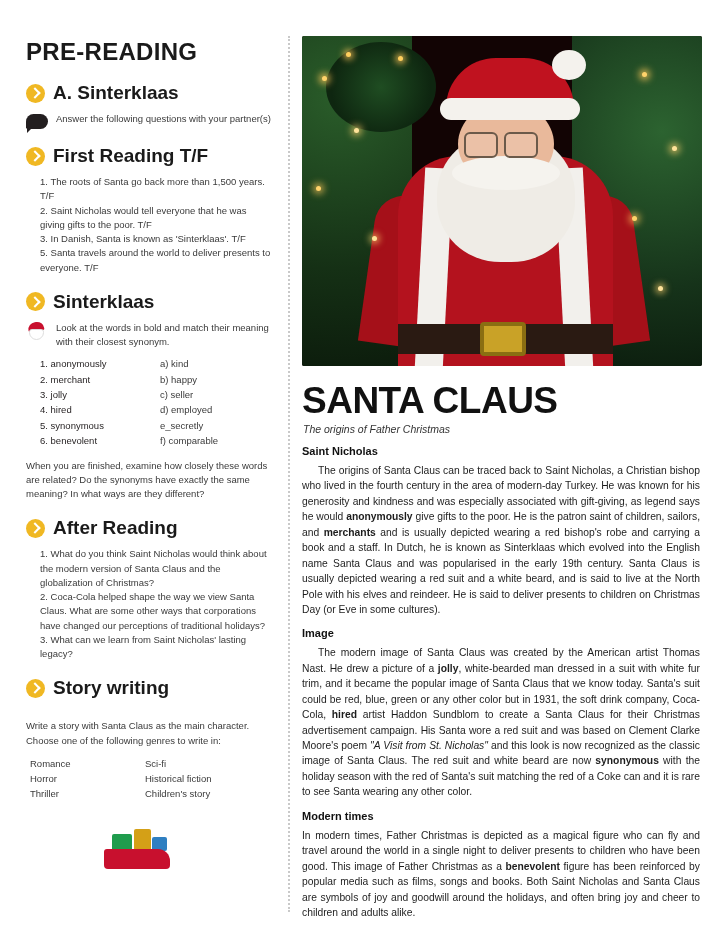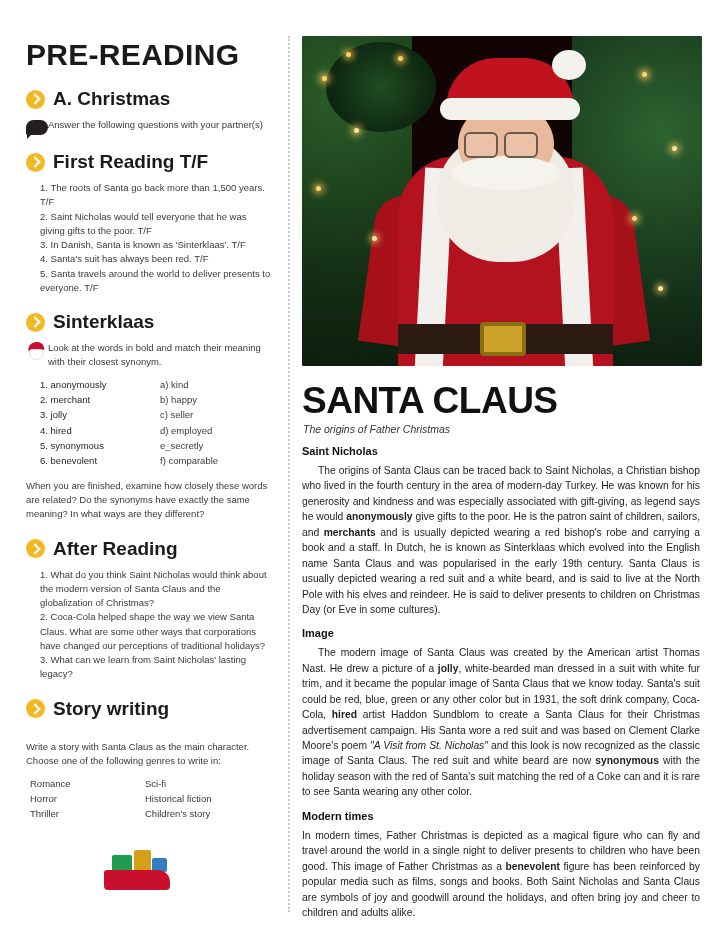--- a/index.html
+++ b/index.html
@@ -26,21 +26,21 @@
     position: relative;
   }
   .divider {
     position: absolute;
     left: 288px;
     top: 36px;
     bottom: 30px;
     border-left: 2px dotted #c9c9c9;
   }
   h1.pre-reading {
-    font-size: 30px;
+    font-size: 24px;
     font-weight: bold;
     letter-spacing: .3px;
     margin: 0 0 16px 0;
     color: #1a1a1a;
   }
   .sec-head {
     display: flex;
     align-items: center;
     gap: 8px;
     margin: 16px 0 8px 0;
@@ -62,21 +62,21 @@
     border-right: 2px solid #ffffff;
     transform: rotate(45deg);
   }
   .sec-title {
     font-size: 19px;
     font-weight: bold;
     color: #1a1a1a;
   }
   .instr-row {
     display: flex;
-    gap: 0;
+    gap: 8px;
     align-items: flex-start;
     margin: 6px 0 8px 0;
   }
   .speech-icon {
     flex: 0 0 22px;
     width: 22px; height: 15px;
     background: #231f20;
     border-radius: 9px 9px 9px 2px;
     margin-top: 2px;
     position: relative;
@@ -279,36 +279,35 @@
 </head>
 <body>
 
 <div class="page">
 
   <div class="left">
     <h1 class="pre-reading">PRE-READING</h1>
 
     <div class="sec-head">
       <span class="arrow-icon"></span>
-      <span class="sec-title">A. Christmas</span>
+      <span class="sec-title">A. Sinterklaas</span>
     </div>
     <div class="instr-row">
       <span class="speech-icon"></span>
       <span class="instr-text">Answer the following questions with your partner(s)</span>
     </div>
 
     <div class="sec-head">
       <span class="arrow-icon"></span>
       <span class="sec-title">First Reading T/F</span>
     </div>
     <ul class="plain" style="list-style:none;padding-left:14px">
       <li>1. The roots of Santa go back more than 1,500 years. T/F</li>
       <li>2. Saint Nicholas would tell everyone that he was giving gifts to the poor. T/F</li>
       <li>3. In Danish, Santa is known as 'Sinterklaas'. T/F</li>
-      <li>4. Santa's suit has always been red. T/F</li>
       <li>5. Santa travels around the world to deliver presents to everyone. T/F</li>
     </ul>
 
     <div class="sec-head">
       <span class="arrow-icon"></span>
       <span class="sec-title">Sinterklaas</span>
     </div>
     <div class="instr-row">
       <span class="santa-icon">
         <span class="hat"></span>

